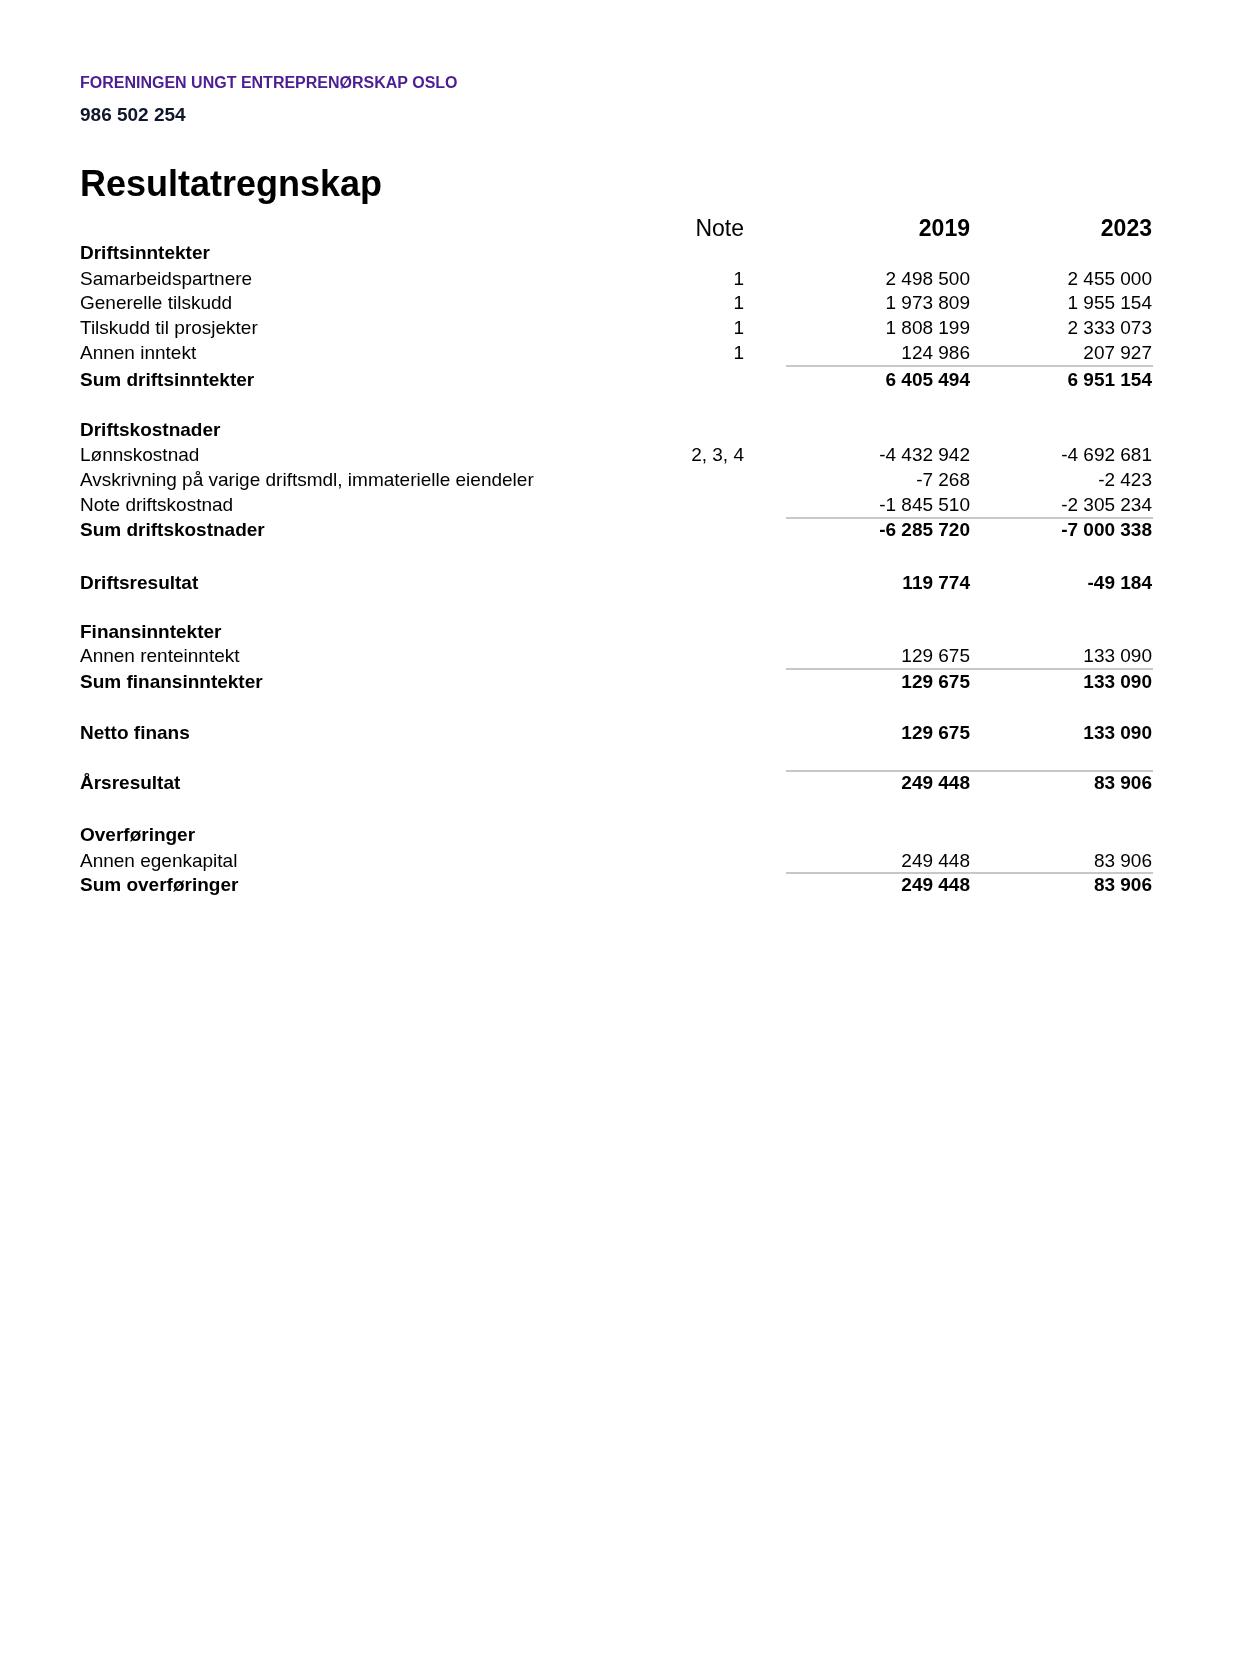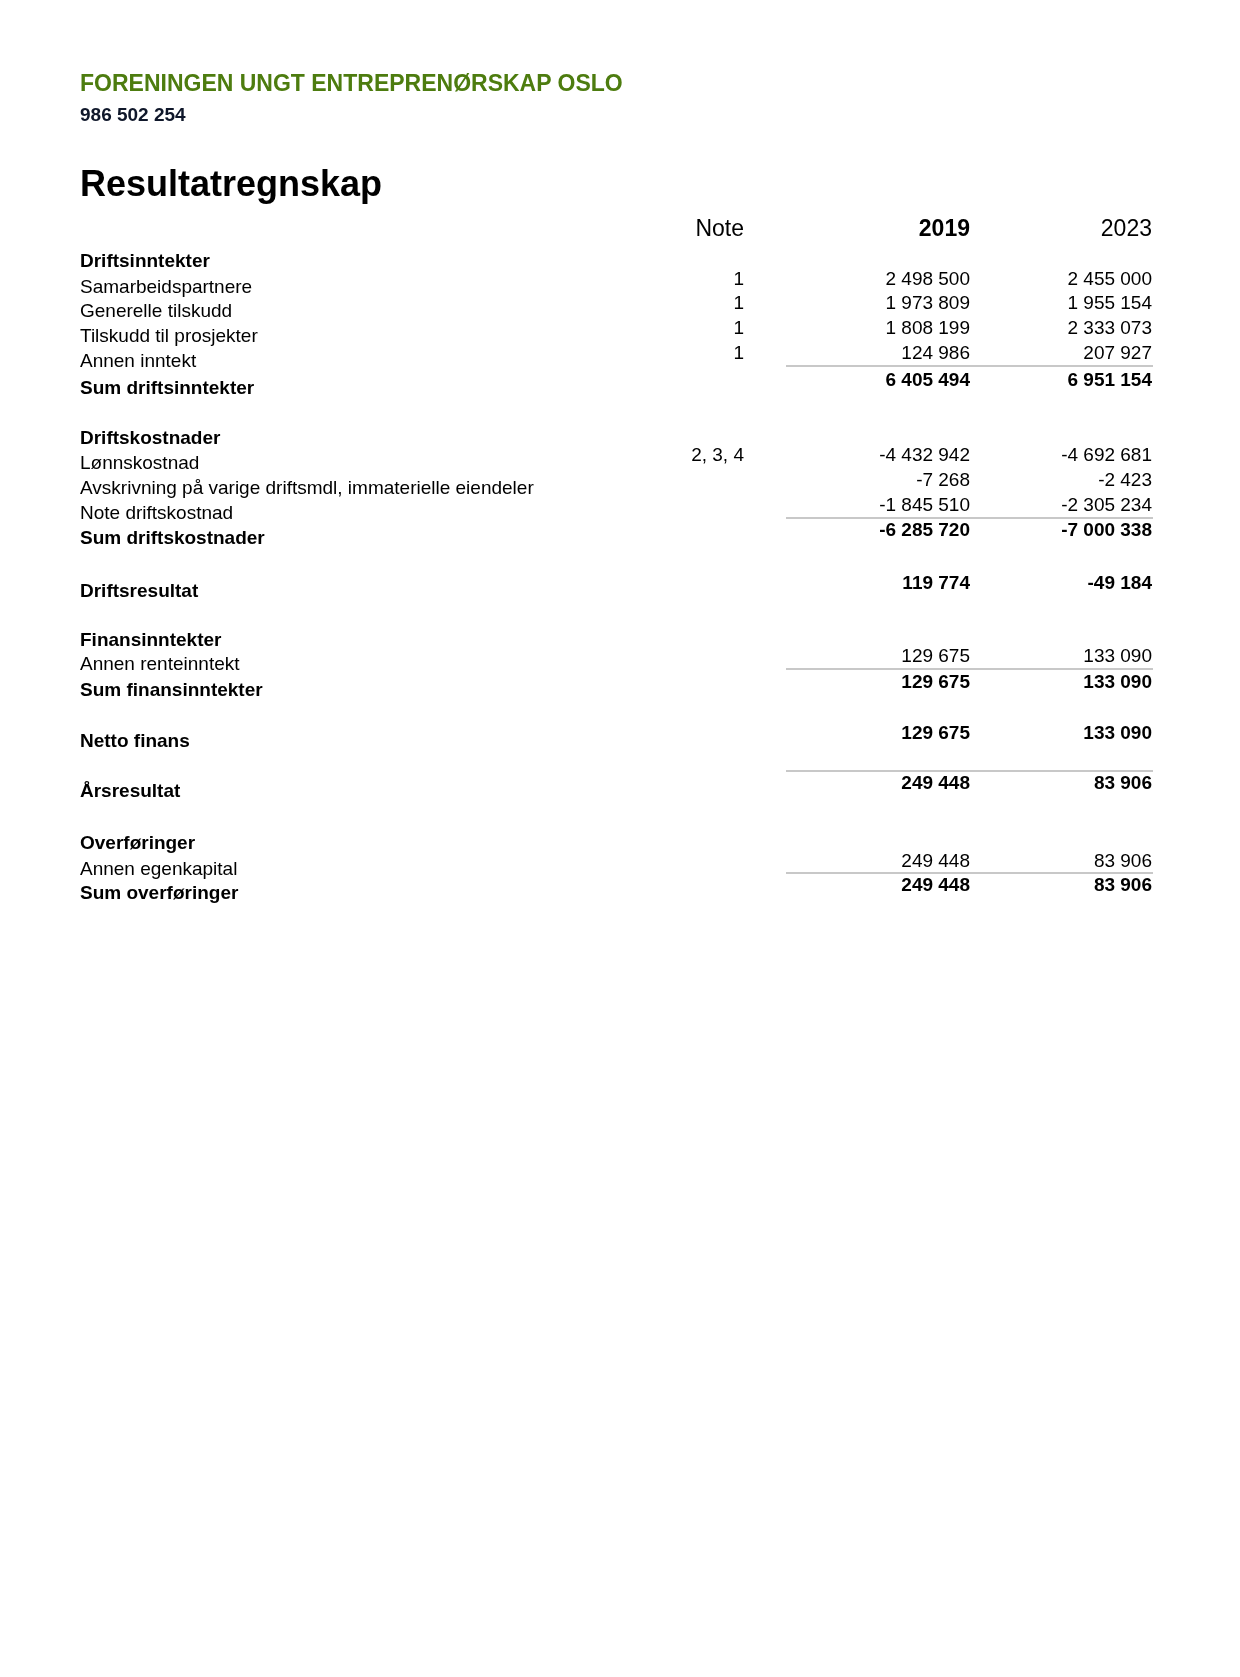--- a/index.html
+++ b/index.html
@@ -11,53 +11,53 @@
       width: 1240px;
       height: 1677px;
       position: relative;
       overflow: hidden;
       font-family: "Liberation Sans", sans-serif;
       color: #000000;
     }
     .abs { position: absolute; white-space: nowrap; }
     .org-name {
       left: 80px; top: 72px;
-      font-size: 23px; font-weight: bold;
-      color: #4d7c0f;
+      font-size: 16px; font-weight: bold;
+      color: #4c1d95;
       line-height: 22px;
     }
     .org-number {
       left: 80px; top: 104px;
       font-size: 19px; font-weight: bold;
       color: #0f172a;
       line-height: 22px;
     }
     .page-title {
       left: 80px; top: 168px;
       font-size: 36px; font-weight: bold;
       line-height: 32px;
     }
     .col-head {
       top: 214px;
       font-size: 23px;
       line-height: 28px;
     }
     .col-head.note { left: 620px; width: 124px; text-align: right; font-weight: normal; }
     .col-head.y1 { left: 820px; width: 150px; text-align: right; font-weight: bold; }
-    .col-head.y2 { left: 1000px; width: 152px; text-align: right; font-weight: normal; }
+    .col-head.y2 { left: 1000px; width: 152px; text-align: right; font-weight: bold; }
 
     .row {
       position: absolute;
       left: 80px;
       width: 1072px;
       height: 24px;
       font-size: 19px;
       line-height: 24px;
     }
-    .row .label { position: absolute; left: 0; top: 0; white-space: nowrap; margin-top: 8px; }
+    .row .label { position: absolute; left: 0; top: 0; white-space: nowrap; }
     .row .note { position: absolute; left: 540px; width: 124px; text-align: right; top: 0; }
     .row .v1 { position: absolute; left: 740px; width: 150px; text-align: right; top: 0; }
     .row .v2 { position: absolute; left: 920px; width: 152px; text-align: right; top: 0; }
     .row.bold .label, .row.bold .v1, .row.bold .v2 { font-weight: bold; }
     .row.heading .label { font-weight: bold; }
 
     .rule {
       position: absolute;
       left: 786px;
       width: 367px;

